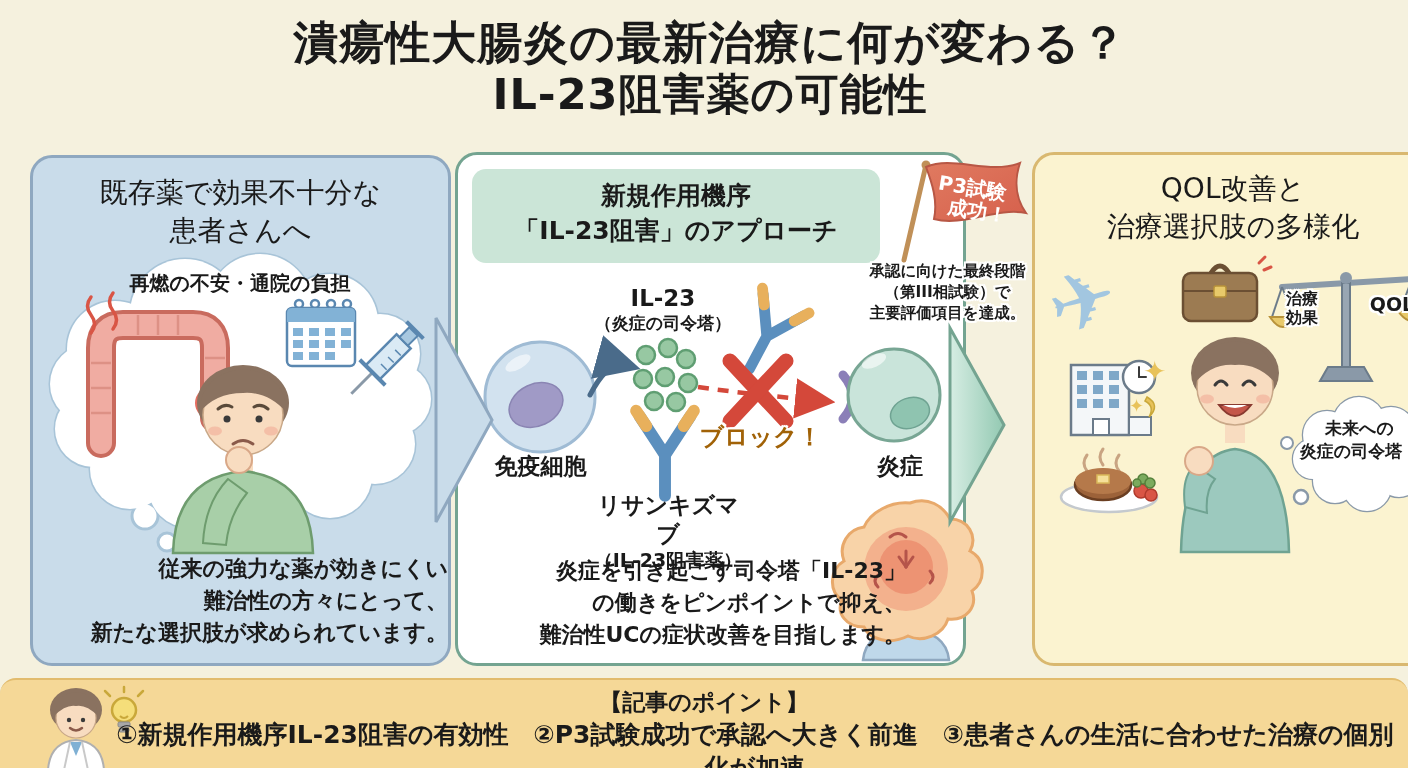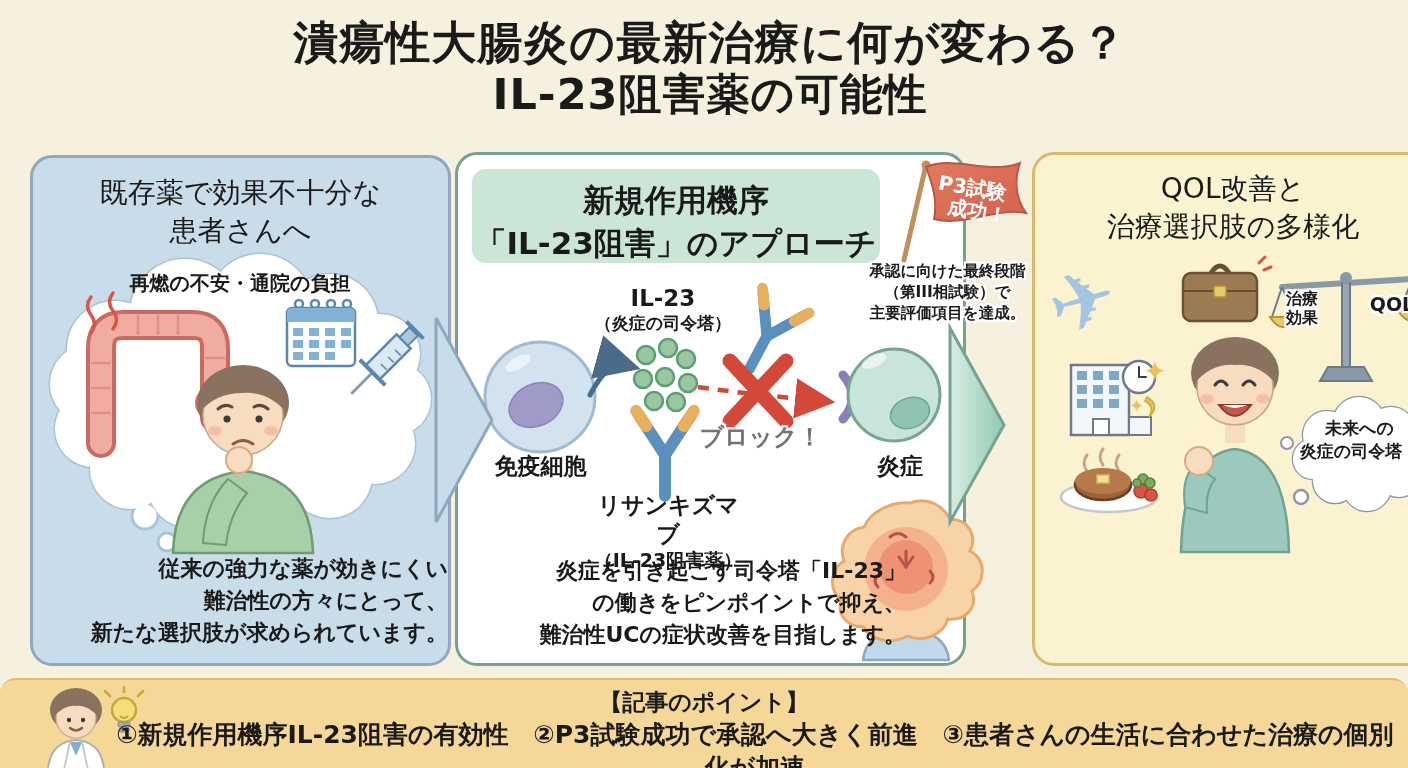--- a/index.html
+++ b/index.html
@@ -24,39 +24,39 @@
   #panel-left{left:30px;top:155px;width:415px;height:505px;background:#C9DCEA;border:3px solid #8FA8C0;}
   #panel-middle{left:455px;top:152px;width:505px;height:508px;background:#FFFFFF;border:3px solid #74A491;}
   #panel-right{left:1000px;top:152px;width:396px;height:508px;background:#FBF3D0;border:3px solid #D9B870;margin-left:32px;}
   .arrow-svg{position:absolute;z-index:3;}
 
   .panel-header{position:absolute;left:0;right:0;text-align:center;font-weight:400;}
   #left-header{top:16px;font-size:28px;line-height:1.35;}
   #right-header{top:15px;font-size:28px;line-height:1.35;}
 
   #mid-header-box{position:absolute;left:14px;top:14px;width:408px;height:94px;background:#CBE5D7;border-radius:14px;z-index:2;}
-  #mid-header-text{position:absolute;left:0;right:0;top:10px;text-align:center;font-size:31px;font-weight:800;line-height:1.38;}
+  #mid-header-text{position:absolute;left:0;right:0;top:10px;text-align:center;font-size:25px;font-weight:800;line-height:1.38;}
 
   .body-text{position:absolute;text-align:right;font-weight:700;}
   #left-body{left:0;right:0;bottom:14px;font-size:22px;line-height:1.45;}
   #mid-body{left:8px;width:440px;top:400px;font-size:22px;line-height:1.45;z-index:4;}
   #right-body{left:16px;top:376px;width:372px;font-size:21.5px;line-height:1.42;text-align:left;z-index:4;}
 
   .lbl{position:absolute;text-align:center;font-weight:800;z-index:4;}
   .halo{text-shadow:-2px -2px 0 #fff,2px -2px 0 #fff,-2px 2px 0 #fff,2px 2px 0 #fff,0 2px 0 #fff,0 -2px 0 #fff,2px 0 0 #fff,-2px 0 0 #fff;}
 
   
   #lbl-il23{left:130px;top:130px;width:150px;line-height:1.2;}
   #lbl-il23 .big{font-size:23px;}
   #lbl-il23 .sub{font-size:17px;}
   #lbl-immune{left:15px;top:296px;width:135px;font-size:23px;}
   #lbl-drug{left:130px;top:336px;width:160px;line-height:1.25;}
   #lbl-drug .big{font-size:23px;}
   #lbl-drug .sub{font-size:19px;}
-  #lbl-block{left:240px;top:266px;width:125px;font-size:24px;color:#737373;}
+  #lbl-block{left:240px;top:266px;width:125px;font-size:24px;color:#a16207;}
   #lbl-inflam{left:397px;top:296px;width:90px;font-size:23px;}
   #flag-note{left:372px;top:106px;width:235px;font-size:15.5px;line-height:1.35;z-index:5;}
 
   
   #left-bubble{left:12px;top:112px;width:390px;font-size:20px;}
 
   
   #plane-icon{left:14px;top:100px;font-size:80px;color:#A2C6E0;transform:rotate(-16deg);z-index:2;font-weight:400;}
   .sparkle{color:#E8C25A;z-index:2;}
   #sparkle1{left:108px;top:200px;font-size:28px;}

